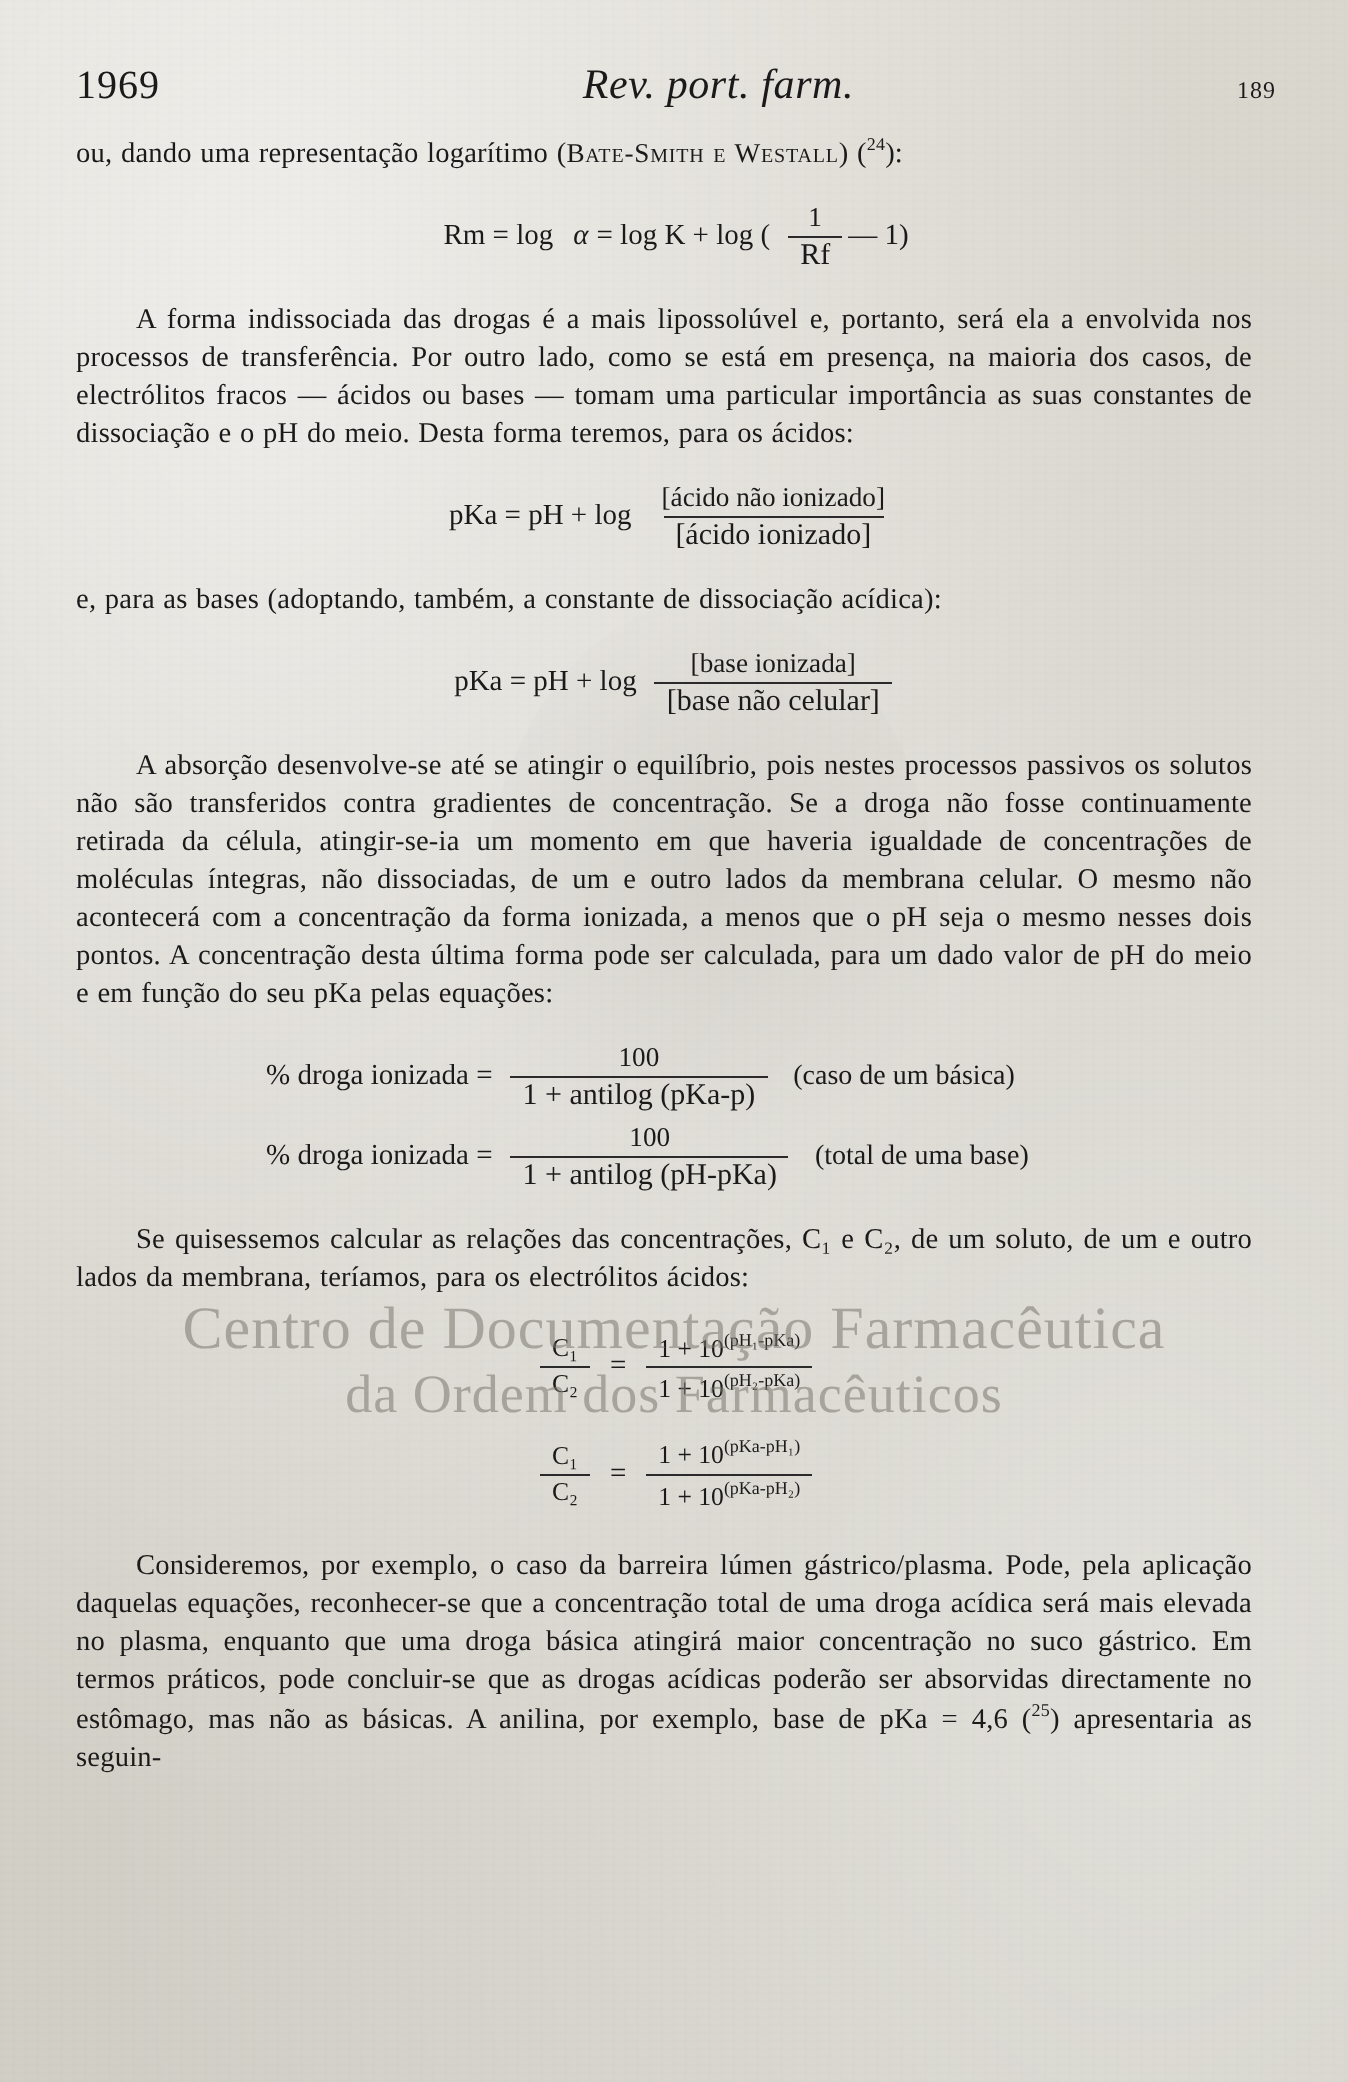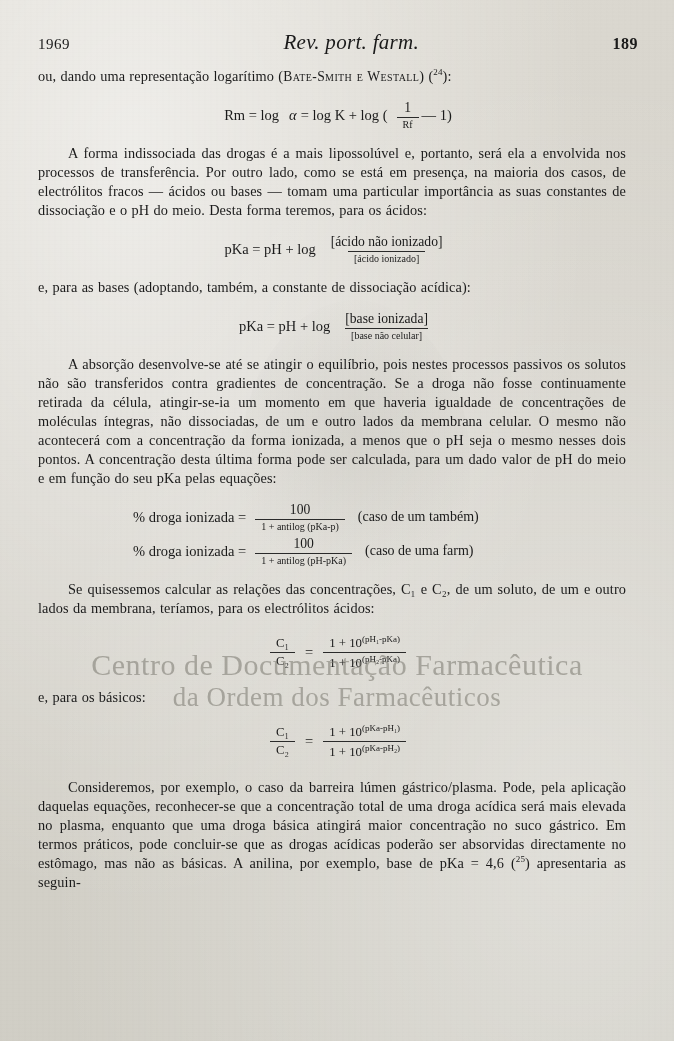--- a/index.html
+++ b/index.html
@@ -42,30 +42,30 @@
   }
 
   
   .header {
     display: flex;
     align-items: baseline;
     justify-content: space-between;
     font-size: 14px;
     margin-bottom: 4px;
   }
-  .header .year { font-size: 15px; letter-spacing: .5px; }
+  .header .year { font-size: 20px; letter-spacing: .5px; }
   .header .journal {
     font-style: italic;
     font-size: 21px;
     letter-spacing: .3px;
     flex: 1;
     text-align: center;
     padding-left: 20px;
   }
-  .header .pagenum { font-size: 16px; letter-spacing: .5px; font-weight: bold; }
+  .header .pagenum { font-size: 12px; letter-spacing: .5px; }
 
   p {
     margin: 0 12px 0 0;
     font-size: 14.3px;
     line-height: 1.33;
     text-align: justify;
     letter-spacing: .1px;
     word-spacing: .6px;
   }
   p.indent { text-indent: 30px; }
@@ -92,21 +92,21 @@
     vertical-align: middle;
     margin: 0 3px;
   }
   .frac .num {
     padding: 0 6px 1px 6px;
     font-size: 13.6px;
   }
   .frac .den {
     border-top: 1px solid #2a2a2a;
     padding: 1px 6px 0 6px;
-    font-size: 10px;
+    font-size: 15px;
   }
   .frac.small .num, .frac.small .den { font-size: 12.8px; }
   .eqrow { display: flex; align-items: center; font-family: Liberation Serif, serif; }
   .lbl { margin-right: 6px; }
   .tail { margin-left: 10px; font-size: 14px; }
 
   
   .watermark {
     position: absolute;
     left: 0;
@@ -190,32 +190,32 @@
 
     <p class="indent" style="margin-top:11px;">A absorção desenvolve-se até se atingir o equilíbrio, pois nestes processos passivos os solutos não são transferidos contra gradientes de concentração. Se a droga não fosse continuamente retirada da célula, atingir-se-ia um momento em que haveria igualdade de concentrações de moléculas íntegras, não dissociadas, de um e outro lados da membrana celular. O mesmo não acontecerá com a concentração da forma ionizada, a menos que o pH seja o mesmo nesses dois pontos. A concentração desta última forma pode ser calculada, para um dado valor de pH do meio e em função do seu pKa pelas equações:</p>
 
     <div class="eq-block eq-left" style="margin-bottom:4px;">
       <span class="eqrow">
         <span class="lbl">% droga ionizada =</span>
         <span class="frac">
           <span class="num">100</span>
           <span class="den">1 + antilog  (pKa-p)</span>
         </span>
-        <span class="tail">(caso de um também)</span>
+        <span class="tail">(caso de um básica)</span>
       </span>
     </div>
 
     <div class="eq-block eq-left" style="margin-top:4px;">
       <span class="eqrow">
         <span class="lbl">% droga ionizada =</span>
         <span class="frac">
           <span class="num">100</span>
           <span class="den">1 + antilog  (pH-pKa)</span>
         </span>
-        <span class="tail">(caso de uma farm)</span>
+        <span class="tail">(total de uma base)</span>
       </span>
     </div>
 
     <p class="indent" style="margin-top:10px;">Se quisessemos calcular as relações das concentrações, C₁ e C₂, de um soluto, de um e outro lados da membrana, teríamos, para os electrólitos ácidos:</p>
 
     <div class="eq-block" style="margin:16px 0 16px 0;">
       <span class="eqrow">
         <span class="frac small">
           <span class="num">C₁</span>
           <span class="den">C₂</span>
@@ -225,21 +225,20 @@
           <span class="num">
             <span>1 + 10</span><sup>(pH₁-pKa)</sup>
           </span>
           <span class="den">
             <span>1 + 10</span><sup>(pH₂-pKa)</sup>
           </span>
         </span>
       </span>
     </div>
 
-    <p>e, para os básicos:</p>
 
     <div class="eq-block" style="margin:16px 0 18px 0;">
       <span class="eqrow">
         <span class="frac small">
           <span class="num">C₁</span>
           <span class="den">C₂</span>
         </span>
         <span style="margin:0 7px;">=</span>
         <span class="frac small">
           <span class="num">

